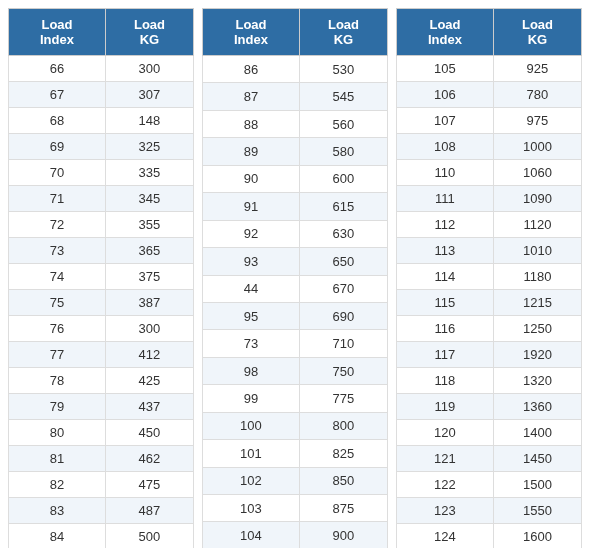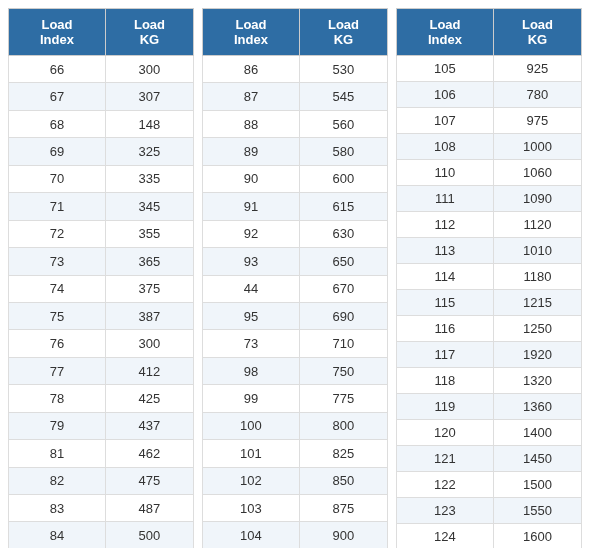--- a/index.html
+++ b/index.html
@@ -102,20 +102,24 @@
         </tr>
         <tr>
           <td>78</td>
           <td>425</td>
         </tr>
         <tr>
           <td>79</td>
           <td>437</td>
         </tr>
         <tr>
+          <td>80</td>
+          <td>450</td>
+        </tr>
+        <tr>
           <td>81</td>
           <td>462</td>
         </tr>
         <tr>
           <td>82</td>
           <td>475</td>
         </tr>
         <tr>
           <td>83</td>
           <td>487</td>

